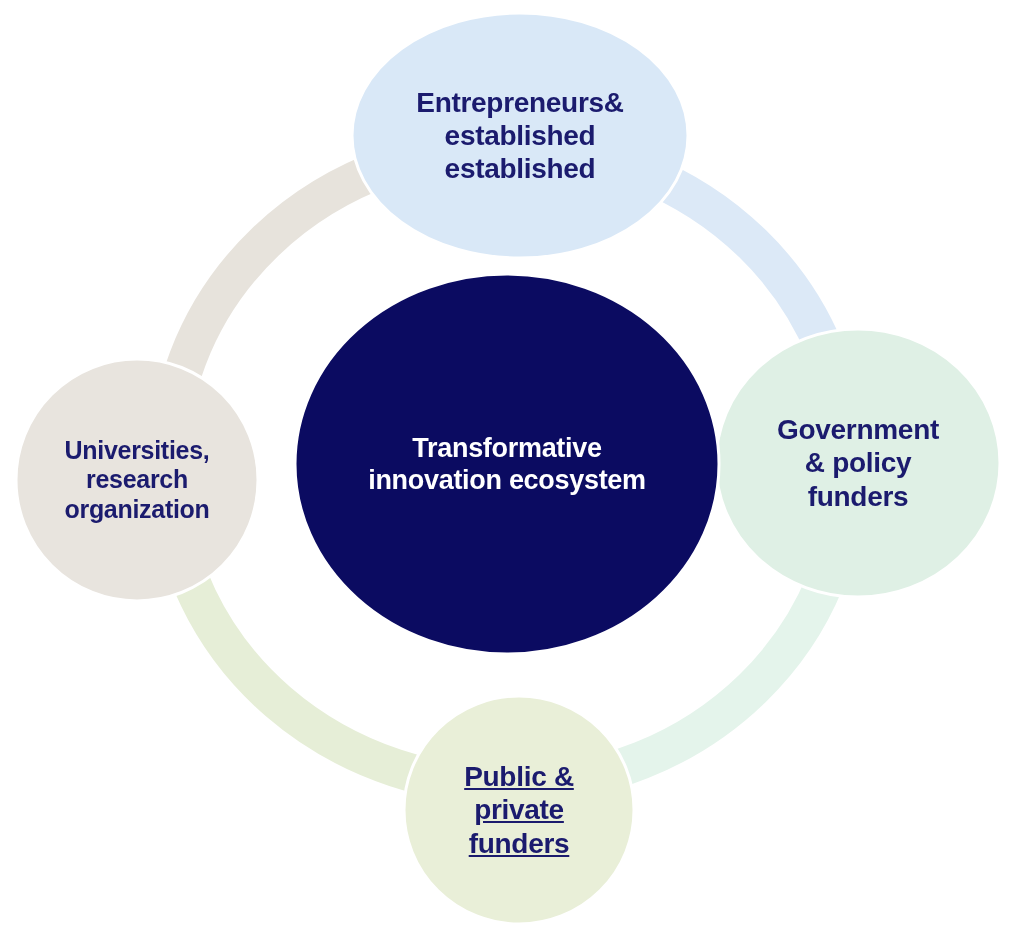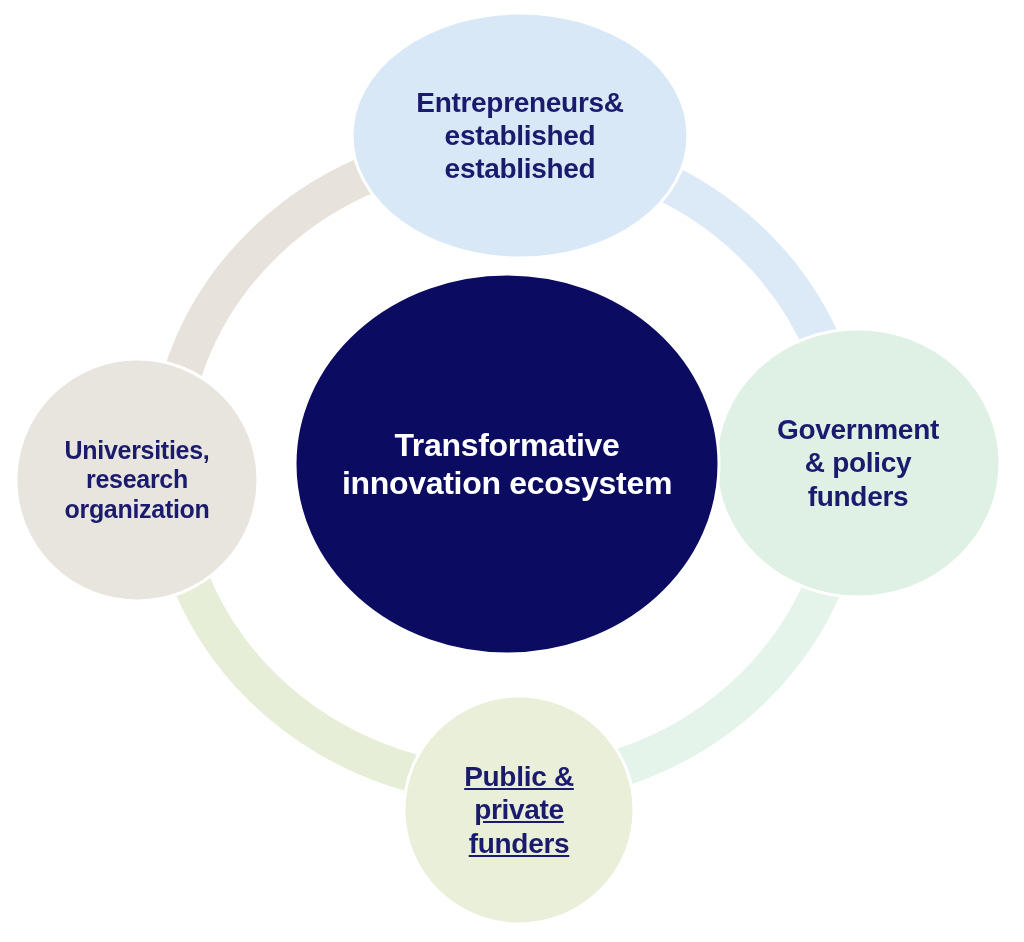--- a/index.html
+++ b/index.html
@@ -36,21 +36,21 @@
   .node-label .line {
     display: block;
     white-space: nowrap;
   }
   .label-top    { left: 352px; top: 13px;  width: 336px; height: 245px; font-size: 28px; }
   .label-left   { left: 16px;  top: 359px; width: 242px; height: 242px; font-size: 25px; }
   .label-right  { left: 716px; top: 329px; width: 284px; height: 268px; font-size: 28px; }
   .label-bottom { left: 404px; top: 696px; width: 230px; height: 228px; font-size: 28px; text-decoration: underline; }
   .label-center {
     left: 295px; top: 274px; width: 424px; height: 382px;
-    font-size: 32px;
+    font-size: 27px;
     color: var(--center-label-color, #ffffff);
   }
 </style>
 </head>
 <body>
 
 <div class="canvas">
 
   <svg class="ring-svg" width="1024" height="942" viewBox="0 0 1024 942">
 

